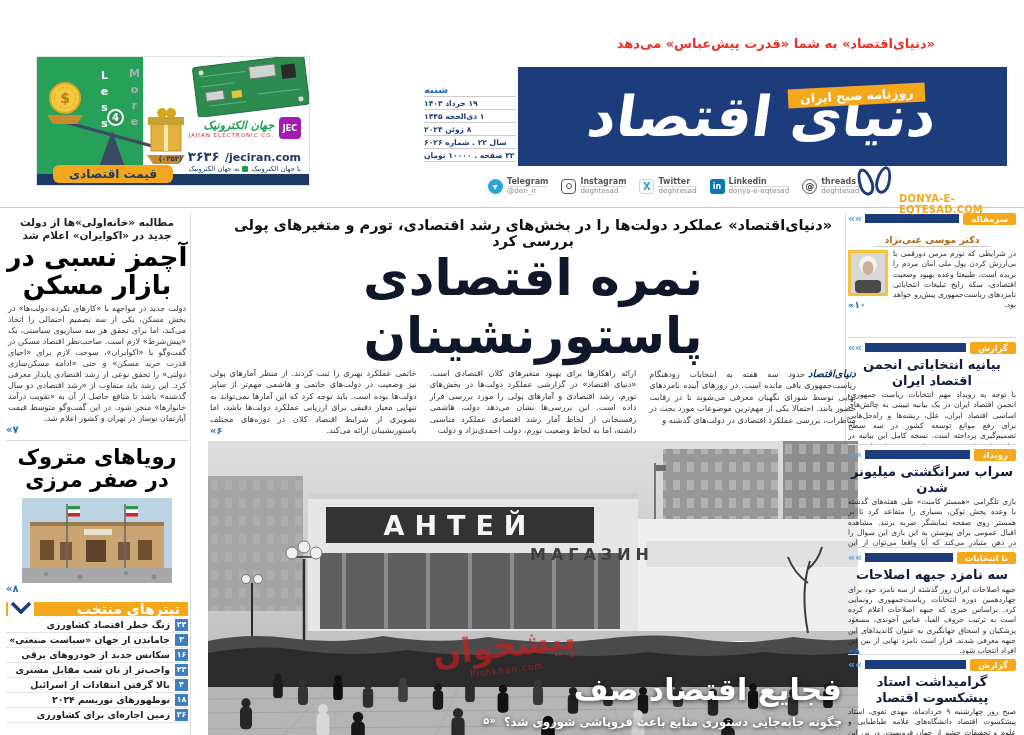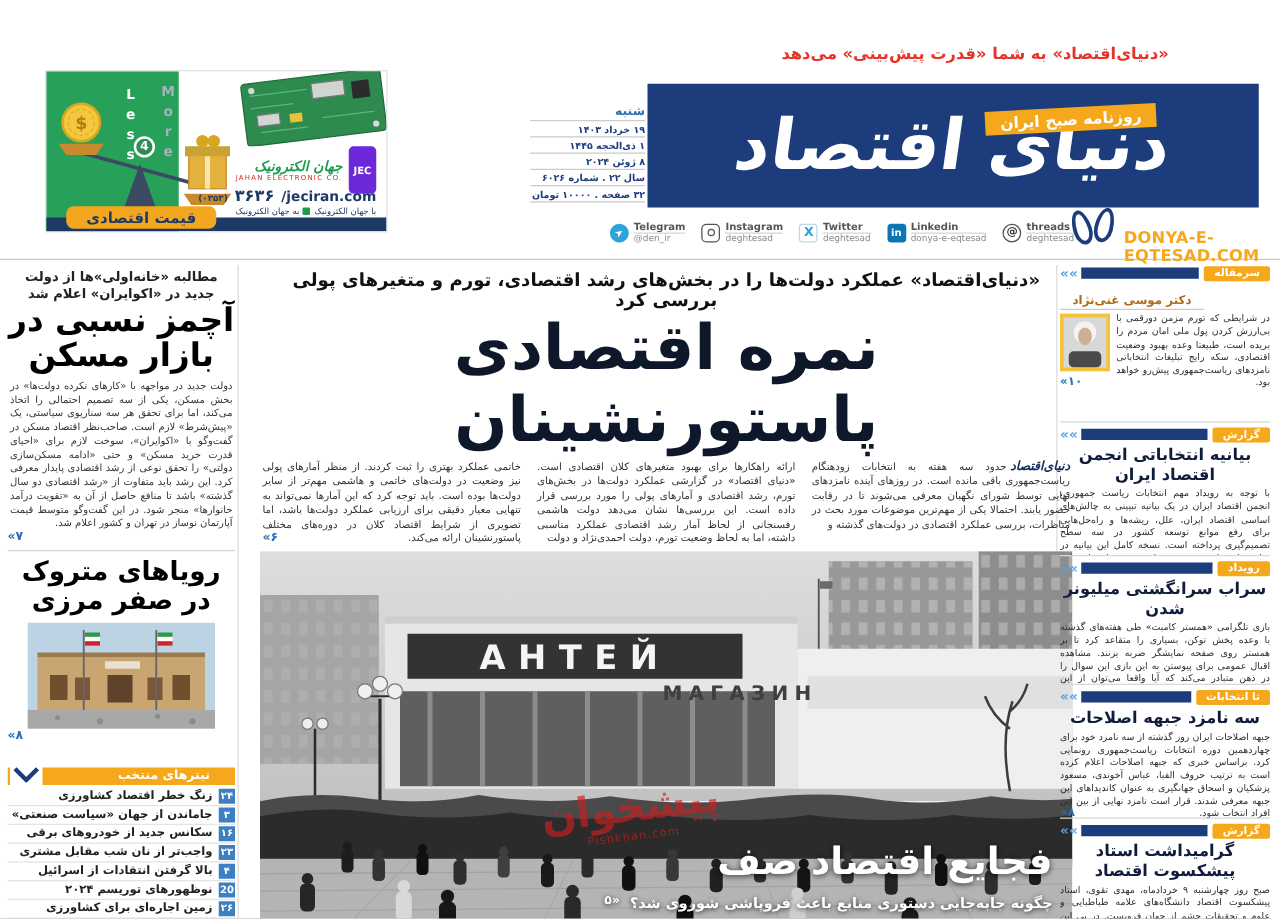--- a/index.html
+++ b/index.html
@@ -19,35 +19,35 @@
   .ad-green{position:absolute;left:0;top:0;width:106px;height:130px;background:#27a05a;}
   .ad-strip{position:absolute;left:0;bottom:0;width:274px;height:11px;background:#1d3a66;}
   .ad-art{position:absolute;left:4px;top:8px;}
   .vtext{writing-mode:vertical-rl;text-orientation:upright;font-weight:bold;font-size:11px;letter-spacing:3px;line-height:1;}
   .ad-less{position:absolute;left:62px;top:12px;color:#fff;}
   .ad-more{position:absolute;left:92px;top:10px;color:#aab0b8;}
   .ad-four{position:absolute;left:70px;top:52px;width:17px;height:17px;border:2px solid #fff;border-radius:50%;
            background:#2c8f52;color:#fff;font-size:10px;font-weight:bold;display:flex;align-items:center;justify-content:center;}
   .ad-board{position:absolute;right:-4px;top:-2px;}
   .ad-co{position:absolute;right:8px;top:60px;display:flex;flex-direction:row-reverse;align-items:center;gap:5px;}
-  .jec{width:22px;height:38px;background:#6d28d9;border-radius:4px;color:#fff;font-size:8px;font-weight:bold;
+  .jec{width:22px;height:22px;background:#a21caf;border-radius:4px;color:#fff;font-size:8px;font-weight:bold;
        display:flex;align-items:center;justify-content:center;letter-spacing:0;}
   .co-fa{color:#1f9d4f;font-weight:bold;font-size:11px;font-style:italic;}
   .co-en{color:#d22a22;font-size:5.5px;letter-spacing:1px;}
   .ad-phone{position:absolute;right:8px;top:89px;direction:ltr;color:#1d3a66;font-weight:bold;}
   .ad-phone .ac{font-size:7px;}
   .ad-phone .num{font-size:13px;}
   .ad-phone .site{font-size:11px;}
   .ad-tag{position:absolute;right:8px;top:108px;direction:rtl;color:#1d3a66;font-size:6.8px;display:flex;gap:3px;align-items:center;}
   .mini-sq{width:6px;height:6px;background:#1f9d4f;border-radius:1px;display:inline-block;}
   .ad-badge{position:absolute;left:16px;bottom:2px;background:#f2a71f;border-radius:6px;color:#1d3a66;
             font-weight:bold;font-size:12px;padding:2px 16px;direction:rtl;}
 
   
-  .dates{position:absolute;left:424px;top:84px;width:92px;direction:rtl;text-align:right;}
+  .dates{position:absolute;left:424px;top:84px;width:92px;direction:rtl;text-align:left;}
   .dates .wd{color:var(--ref-blue);font-weight:bold;font-size:10px;padding-bottom:1px;border-bottom:1px solid #ccc;}
   .dates .dl{color:var(--navy);font-size:7.6px;font-weight:bold;padding:2px 0 1px;border-bottom:1px solid #ccc;white-space:nowrap;overflow:hidden;}
 
   
   .mast{position:absolute;left:518px;top:67px;width:489px;height:99px;background:var(--navy);display:flex;align-items:center;justify-content:center;}
   .mast-title{color:#fff;font-size:56px;font-weight:bold;direction:rtl;transform:skewX(-8deg);white-space:nowrap;}
   .mast-tag{position:absolute;right:89px;top:36px;color:var(--red);font-weight:bold;font-size:13px;direction:rtl;}
   .mast-badge{position:absolute;left:788px;top:86px;background:var(--orange);color:#fff;font-weight:bold;font-size:12.5px;
               padding:2px 12px;transform:rotate(-3deg);direction:rtl;z-index:3;}
   .flourish{position:absolute;left:856px;top:166px;width:44px;height:34px;z-index:2;}
@@ -62,36 +62,36 @@
   .icn-tg{background:#2aa4da;border-radius:50%;color:#fff;font-size:8px;}
   .icn-tg span{transform:rotate(-35deg);display:block;}
   .icn-ig{border:1.5px solid #555;border-radius:4px;background:#fff;}
   .icn-ig span{width:6px;height:6px;border:1.5px solid #555;border-radius:50%;display:block;}
   .icn-tw{border:1px solid #bcd8ec;border-radius:3px;background:#fff;color:#2aa4da;font-size:10px;}
   .icn-li{background:#0a77b5;border-radius:3px;color:#fff;font-size:8px;}
   .icn-th{border:1.5px solid #555;border-radius:50%;background:#fff;color:#333;font-size:9px;}
   .soc-txt{display:flex;flex-direction:column;line-height:1.15;}
   .soc-n{font-size:8px;font-weight:bold;color:#555;}
   .soc-h{font-size:7.2px;color:#8a8a8a;border-top:1px solid #d5d5d5;}
-  .site-url{position:absolute;left:899px;top:183px;color:var(--orange);font-weight:bold;font-size:13px;letter-spacing:.2px;z-index:4;}
+  .site-url{position:absolute;left:899px;top:193px;color:var(--orange);font-weight:bold;font-size:10px;letter-spacing:.2px;z-index:4;}
 
   
   .vdiv{position:absolute;top:212px;width:1px;height:523px;background:#dcdcdc;}
 
   
   .leftcol{position:absolute;left:6px;top:212px;width:182px;height:523px;direction:rtl;overflow:hidden;}
   .l-kicker{font-size:10.5px;font-weight:bold;color:#222;text-align:center;margin:4px 2px 2px;line-height:1.25;}
   .l-head{font-size:26px;font-weight:bold;color:#000;text-align:center;line-height:1.05;margin:2px 0 4px;}
   .l-body{font-size:8px;line-height:11px;text-align:justify;color:#333;padding:0 2px;}
   .pref{color:var(--ref-blue);font-weight:bold;font-size:10px;display:block;text-align:left;direction:ltr;}
   .l-div{border-top:1px solid #d5d5d5;margin:5px 0;}
   .l-head2{font-size:21px;font-weight:bold;color:#000;text-align:center;line-height:1.12;margin:1px 0 5px;}
   .l-photo{display:block;margin:0 auto;width:150px;height:85px;}
-  .sel-bar{position:relative;background:var(--orange);height:14px;margin:20px 0 2px;color:#fff;font-weight:bold;
-           font-size:10px;line-height:14px;padding-right:20px;}
+  .sel-bar{position:relative;background:var(--orange);height:14px;margin:8px 0 2px;color:#fff;font-weight:bold;
+           font-size:14px;line-height:14px;padding-right:8px;}
   .sel-chev{position:absolute;left:2px;top:-1px;background:#fff;padding:0 2px;}
   .sel-row{display:flex;align-items:center;gap:5px;height:15px;border-bottom:1px solid #e4e4e4;}
   .sel-pg{flex:0 0 13px;height:12px;background:var(--badge-blue);color:#fff;font-size:8px;font-weight:bold;
           display:flex;align-items:center;justify-content:center;}
   .sel-tx{font-size:9.3px;font-weight:bold;color:#222;white-space:nowrap;overflow:hidden;}
 
   
   .center{position:absolute;left:208px;top:212px;width:650px;height:523px;direction:rtl;overflow:hidden;}
   .m-kicker{font-size:14.5px;font-weight:bold;color:#111;text-align:center;margin-top:5px;}
   .m-head{font-size:50px;font-weight:bold;color:#0f172a;text-align:center;line-height:1.15;margin:1px 0 3px;}
@@ -112,21 +112,21 @@
 
   
   .side{position:absolute;left:848px;top:212px;width:168px;height:523px;direction:rtl;overflow:hidden;}
   .sec{overflow:hidden;margin-bottom:3px;padding-bottom:2px;border-bottom:1px solid #d8d8d8;}
   .sec:last-child{border-bottom:none;}
   .sec-h{display:flex;direction:ltr;align-items:center;height:13px;margin-bottom:3px;}
   .sec-chev{color:#5aa0e0;font-size:11px;font-weight:bold;line-height:13px;margin-right:3px;}
   .sec-bar{flex:1;height:9px;background:var(--navy);margin-right:4px;}
   .sec-lb{background:var(--orange);color:#fff;font-size:8.5px;font-weight:bold;padding:1px 8px;border-radius:2px;direction:rtl;}
   .sec-t{font-size:13px;font-weight:bold;color:#101c3c;text-align:center;margin:1px 0 2px;line-height:1.2;}
-  .sec-a{text-align:left;margin-bottom:2px;}
+  .sec-a{text-align:center;margin-bottom:2px;}
   .sec-a span{display:inline-block;color:#b06a1a;font-weight:bold;font-size:9.5px;border-bottom:1px solid #c9c9c9;padding:0 10px 1px;}
   .sec-b{font-size:7.5px;line-height:10.3px;text-align:justify;color:#2b2b2b;}
   .sec-b .m-ref{font-size:9.5px;}
   .aphoto{float:left;width:40px;height:46px;border:3px solid #f4c33c;background:#d8d8d8;margin:1px 5px 1px 0;}
 </style>
 </head>
 <body>
 
 <div class="page">
 
@@ -189,21 +189,21 @@
 
     <div class="dates">
       <div class="wd">شنبه</div>
       <div class="dl">۱۹ خرداد ۱۴۰۳</div>
       <div class="dl">۱ ذی‌الحجه ۱۴۴۵</div>
       <div class="dl">۸ ژوئن ۲۰۲۴</div>
       <div class="dl">سال ۲۲ . شماره ۶۰۲۶</div>
       <div class="dl">۳۲ صفحه . ۱۰۰۰۰ تومان</div>
     </div>
 
-    <div class="mast-tag">«دنیای‌اقتصاد» به شما «قدرت پیش‌بینی» می‌دهد</div>
+    <div class="mast-tag">«دنیای‌اقتصاد» به شما «قدرت پیش‌عباس» می‌دهد</div>
     <div class="mast">
       <span class="mast-title">دنیای اقتصاد</span>
     </div>
     <div class="mast-badge">روزنامه صبح ایران</div>
     <div class="flourish">
         <span class="f1"></span>
         <span class="f2"></span>
       </div>
 
     <div class="social">
@@ -308,21 +308,21 @@
       </div>
     <div class="sel-row">
         <span class="sel-pg">۲۳</span>
         <span class="sel-tx">واجب‌تر از نان شب مقابل مشتری</span>
       </div>
     <div class="sel-row">
         <span class="sel-pg">۴</span>
         <span class="sel-tx">بالا گرفتن انتقادات از اسرائیل</span>
       </div>
     <div class="sel-row">
-        <span class="sel-pg">20</span>
+        <span class="sel-pg">۱۸</span>
         <span class="sel-tx">نوظهورهای توریسم ۲۰۲۴</span>
       </div>
     <div class="sel-row">
         <span class="sel-pg">۲۶</span>
         <span class="sel-tx">زمین اجاره‌ای برای کشاورزی</span>
       </div>
   </aside>
 
   <main class="center">
     <div class="m-kicker">«دنیای‌اقتصاد» عملکرد دولت‌ها را در بخش‌های رشد اقتصادی، تورم و متغیرهای پولی بررسی کرد</div>

